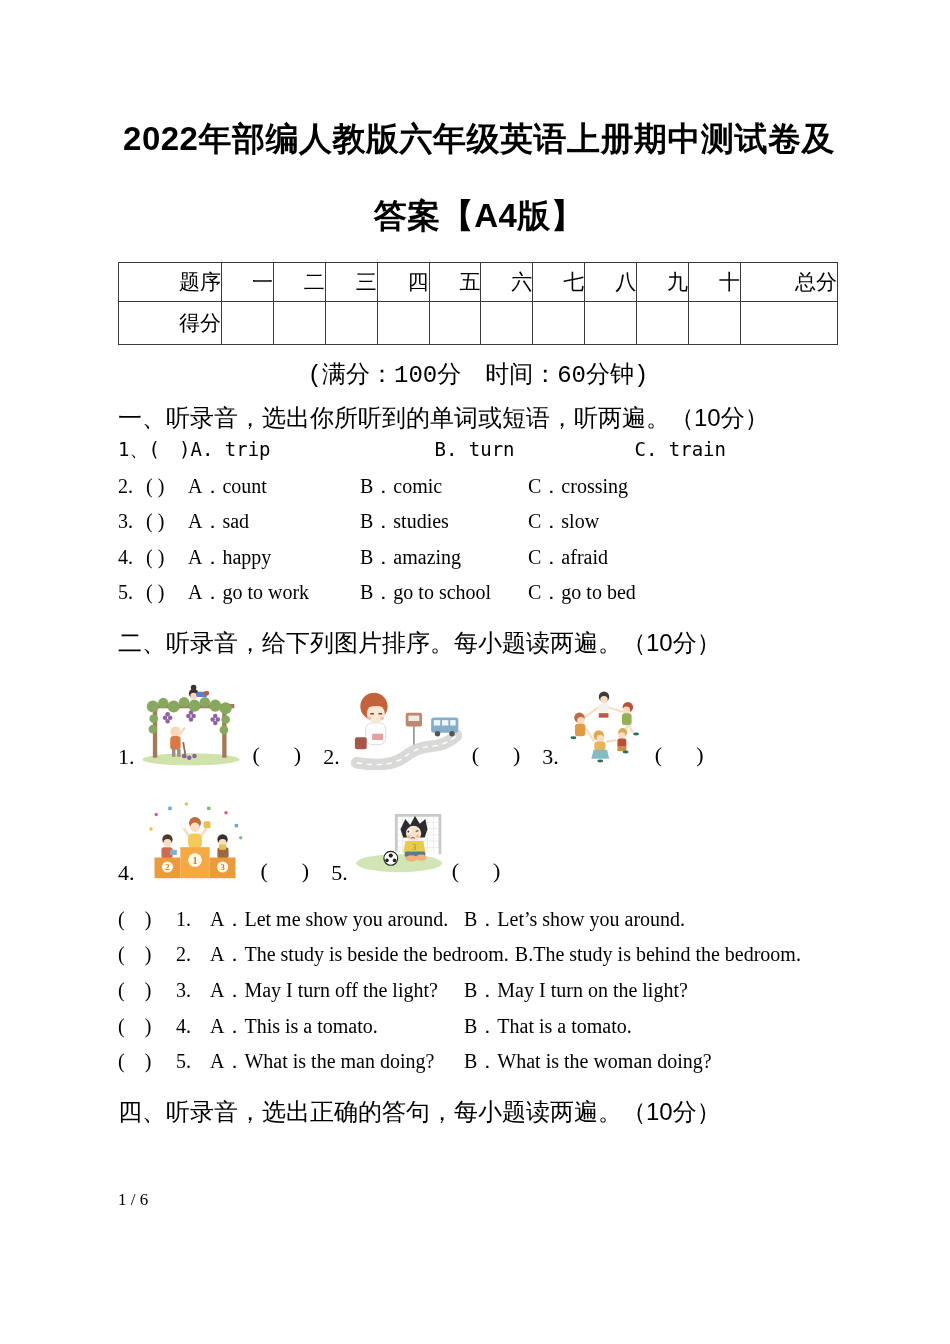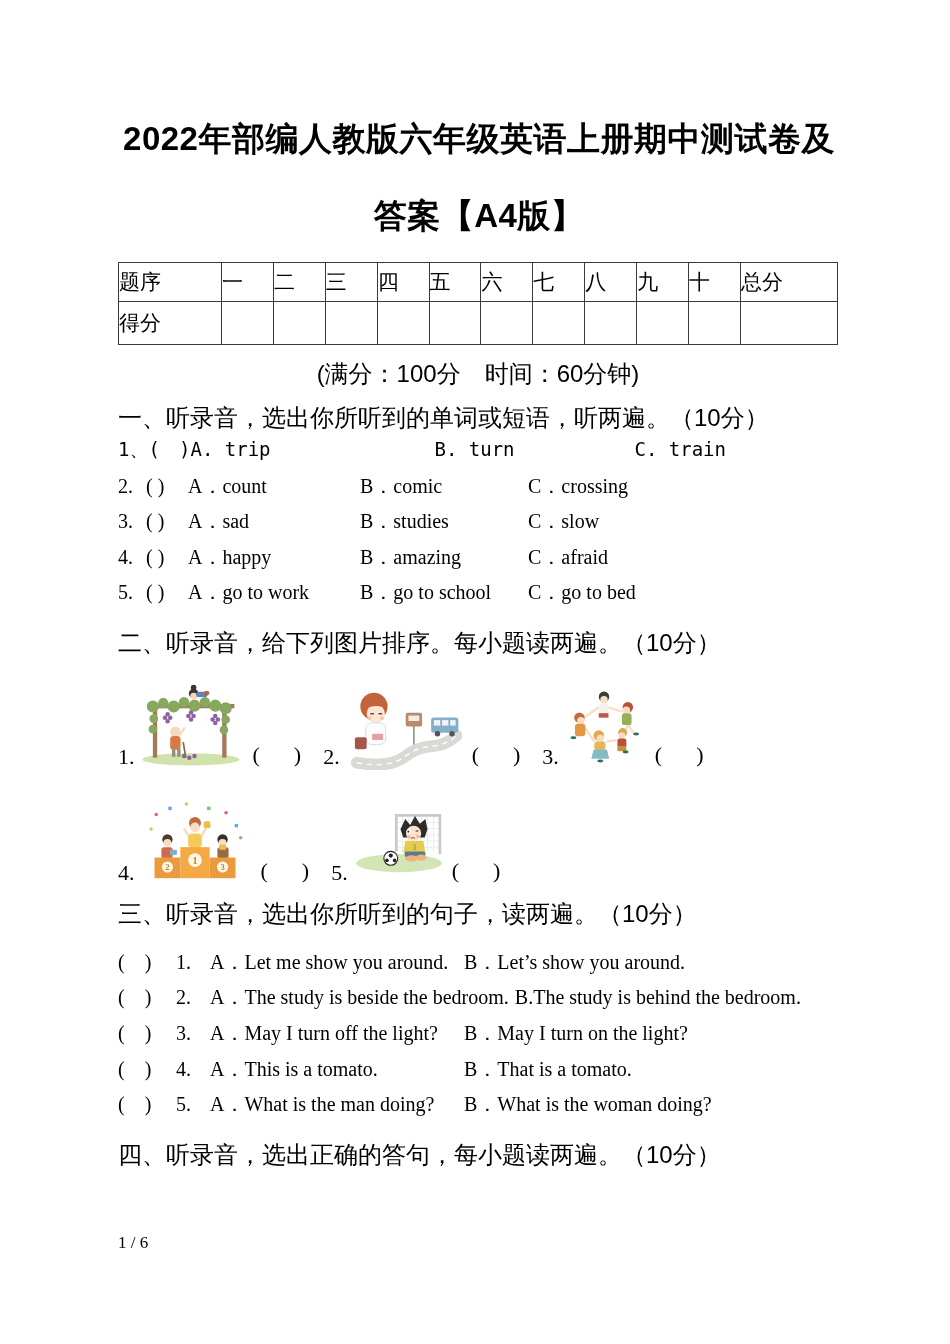--- a/index.html
+++ b/index.html
@@ -8,29 +8,29 @@
     font-family:"Liberation Serif", serif;
   }
   .page{box-sizing:border-box;width:950px;height:1324px;padding:100px 110px 0 118px;}
   .title{
     font-family:"Liberation Sans", sans-serif;font-weight:700;font-size:33px;
     line-height:77px;text-align:center;max-width:745px;margin:0 auto;
     letter-spacing:0.5px;
   }
   table.score{
     border-collapse:collapse;width:720px;margin-top:8px;
-    font-size:21px;text-align:left;
+    font-size:21px;text-align:right;
   }
   table.score td{border:1.6px solid #3a3a3a;padding:0;}
   table.score tr.r1 td{height:38px;}
   table.score tr.r2 td{height:42px;}
   td.c-first{width:102px;}
   td.c-last{width:96px;}
   .center-line{ text-align:center;width:720px; }
-  .score-time{font-size:24px;margin-top:13px;font-family:Liberation Sans, sans-serif;}
+  .score-time{font-size:24px;margin-top:13px;font-family:Liberation Mono, monospace;}
   .listening{font-size:23px;font-weight:700;margin-top:17px;}
   .sec-heading{
     font-family:"Liberation Sans",sans-serif;font-weight:400;font-size:24px;
     margin-top:13px;line-height:30px;
   }
   .s1-rows{margin-top:4px;}
   .s1-row{display:flex;align-items:baseline;font-size:20px;height:35.5px;}
   .s1-row .qn{min-width:28px;}
   .s1-row .paren{min-width:42px;}
   .s1-row .opt-a{min-width:172px;}
@@ -328,21 +328,20 @@
         <ellipse cx="100" cy="73" rx="8" ry="4.5" fill="#f0b27a"></ellipse>
         <circle cx="56" cy="74" r="10" fill="#ffffff" stroke="#222" stroke-width="1.6"></circle>
         <circle cx="56" cy="70" r="3" fill="#222"></circle>
         <circle cx="50.5" cy="77" r="2.6" fill="#222"></circle>
         <circle cx="61.5" cy="77" r="2.6" fill="#222"></circle>
       </svg>
       <span class="paren">(　)</span>
     </div>
   </div>
 
-  <div class="sec-heading">三、听录音，选出你所听到的句子，读两遍。（10分）</div>
   <div class="s3-rows">
     <div class="s3-row">
       <span class="paren">(　)</span>
       <span class="qn">1.</span>
       <span class="opt-a">A．Let me show you around.</span>
       <span class="opt-b">B．Let’s show you around.</span>
     </div>
     <div class="s3-row">
       <span class="paren">(　)</span>
       <span class="qn">2.</span>

